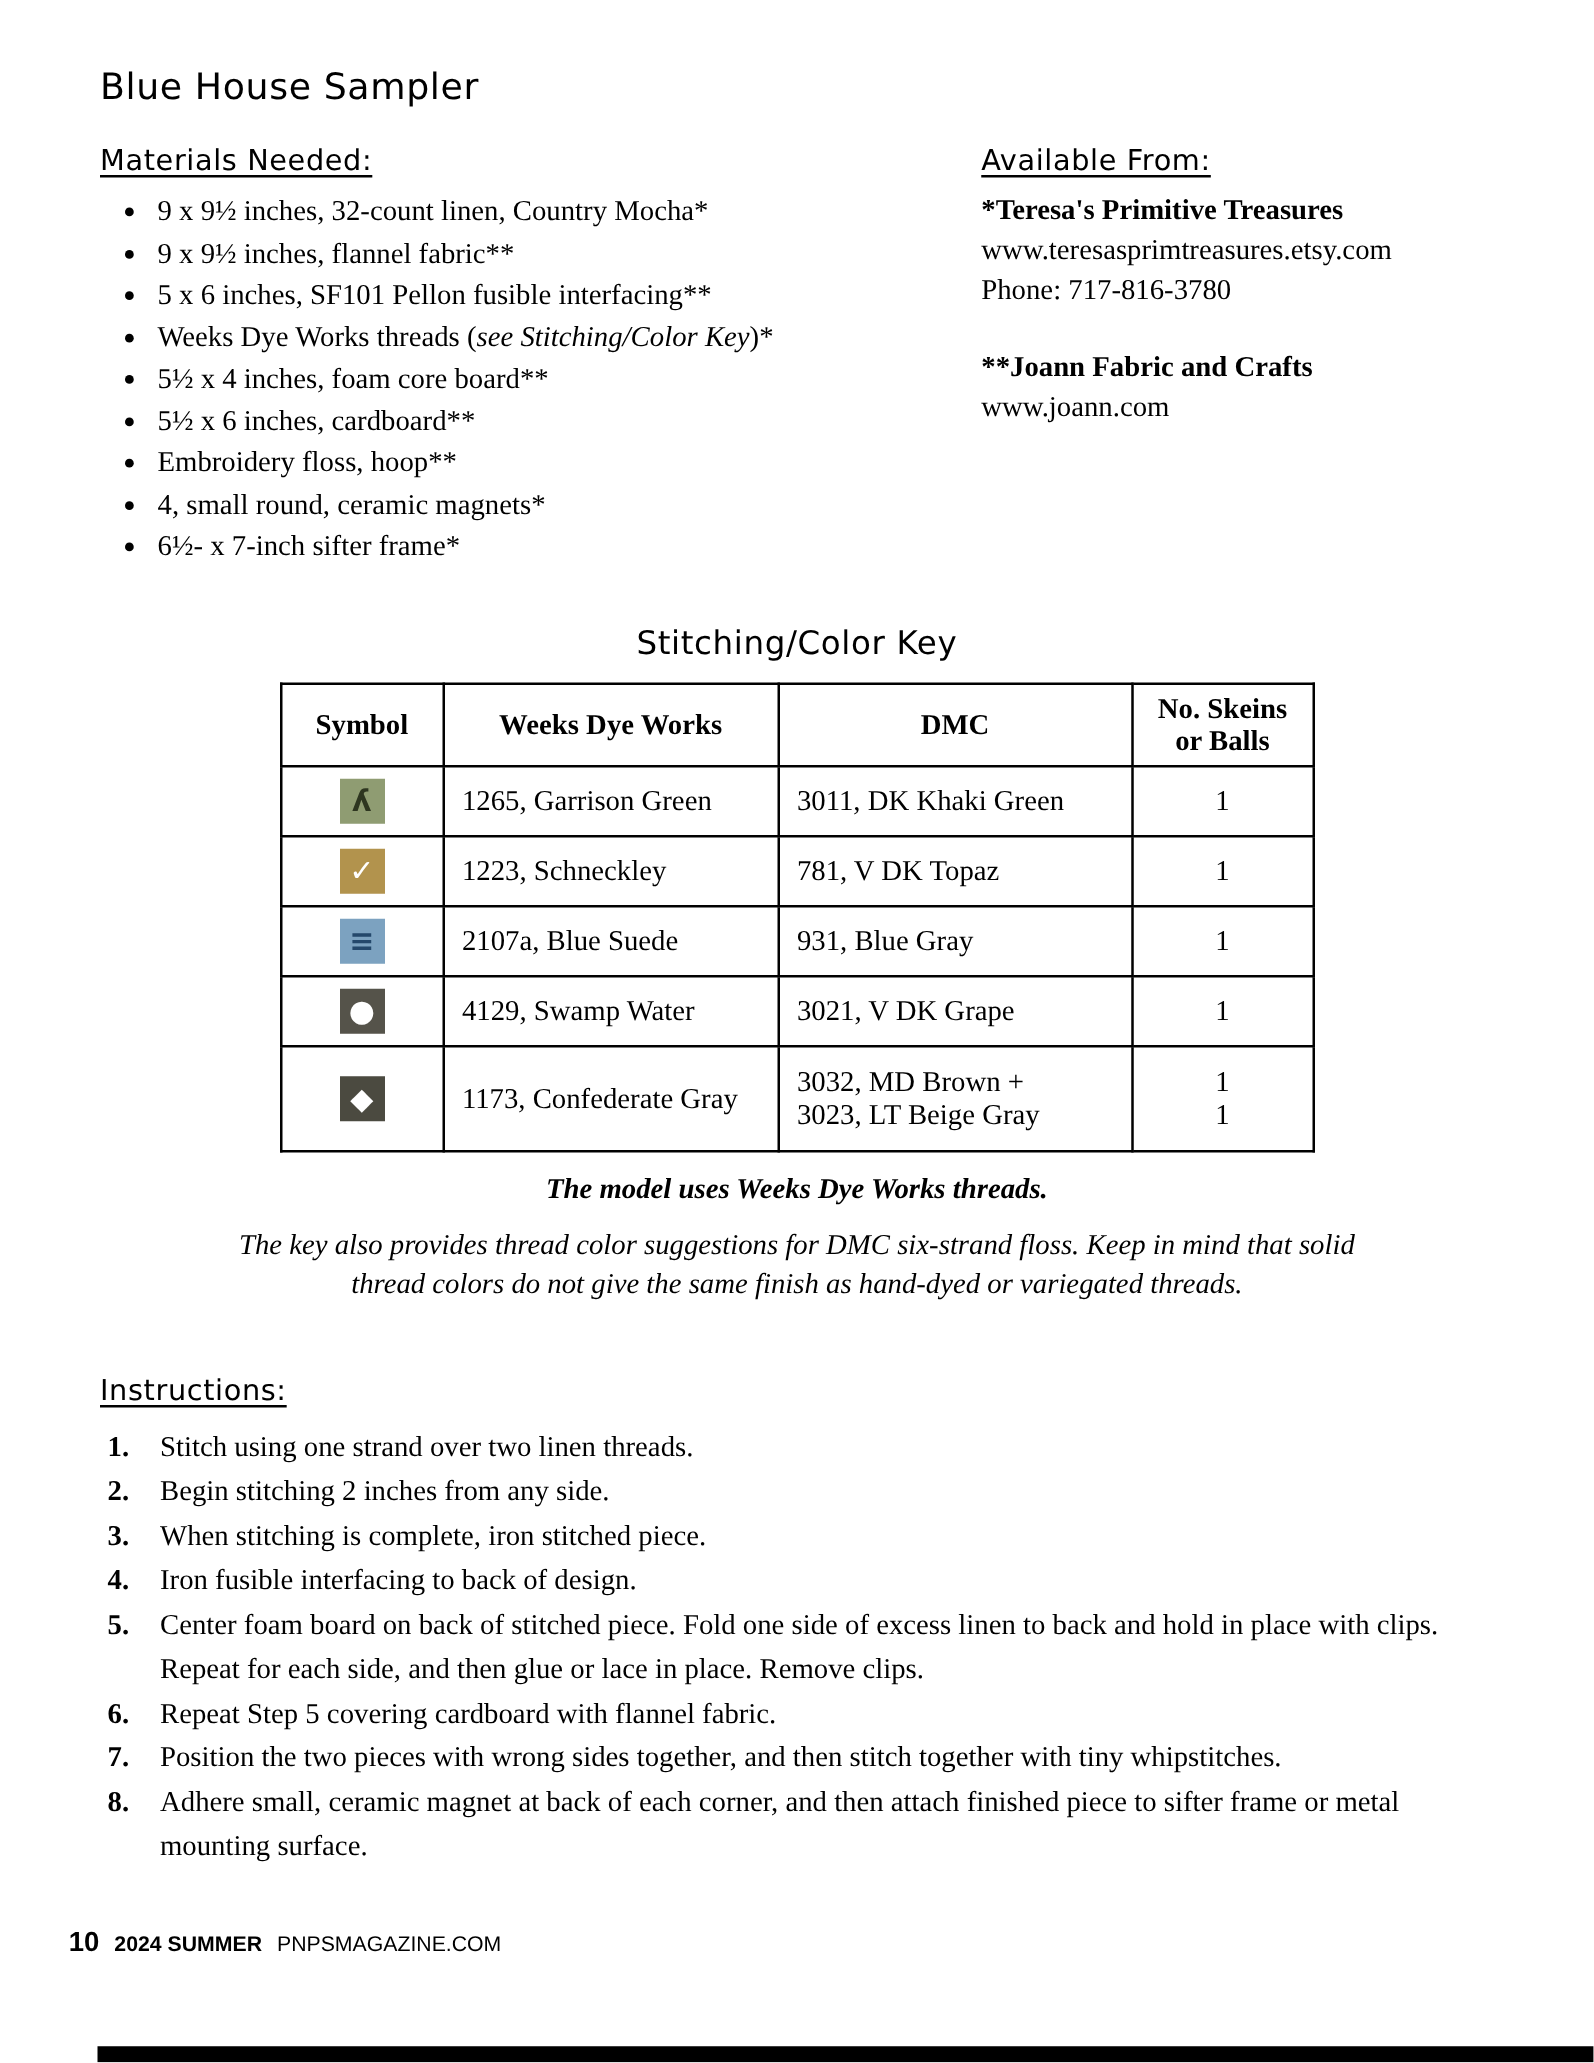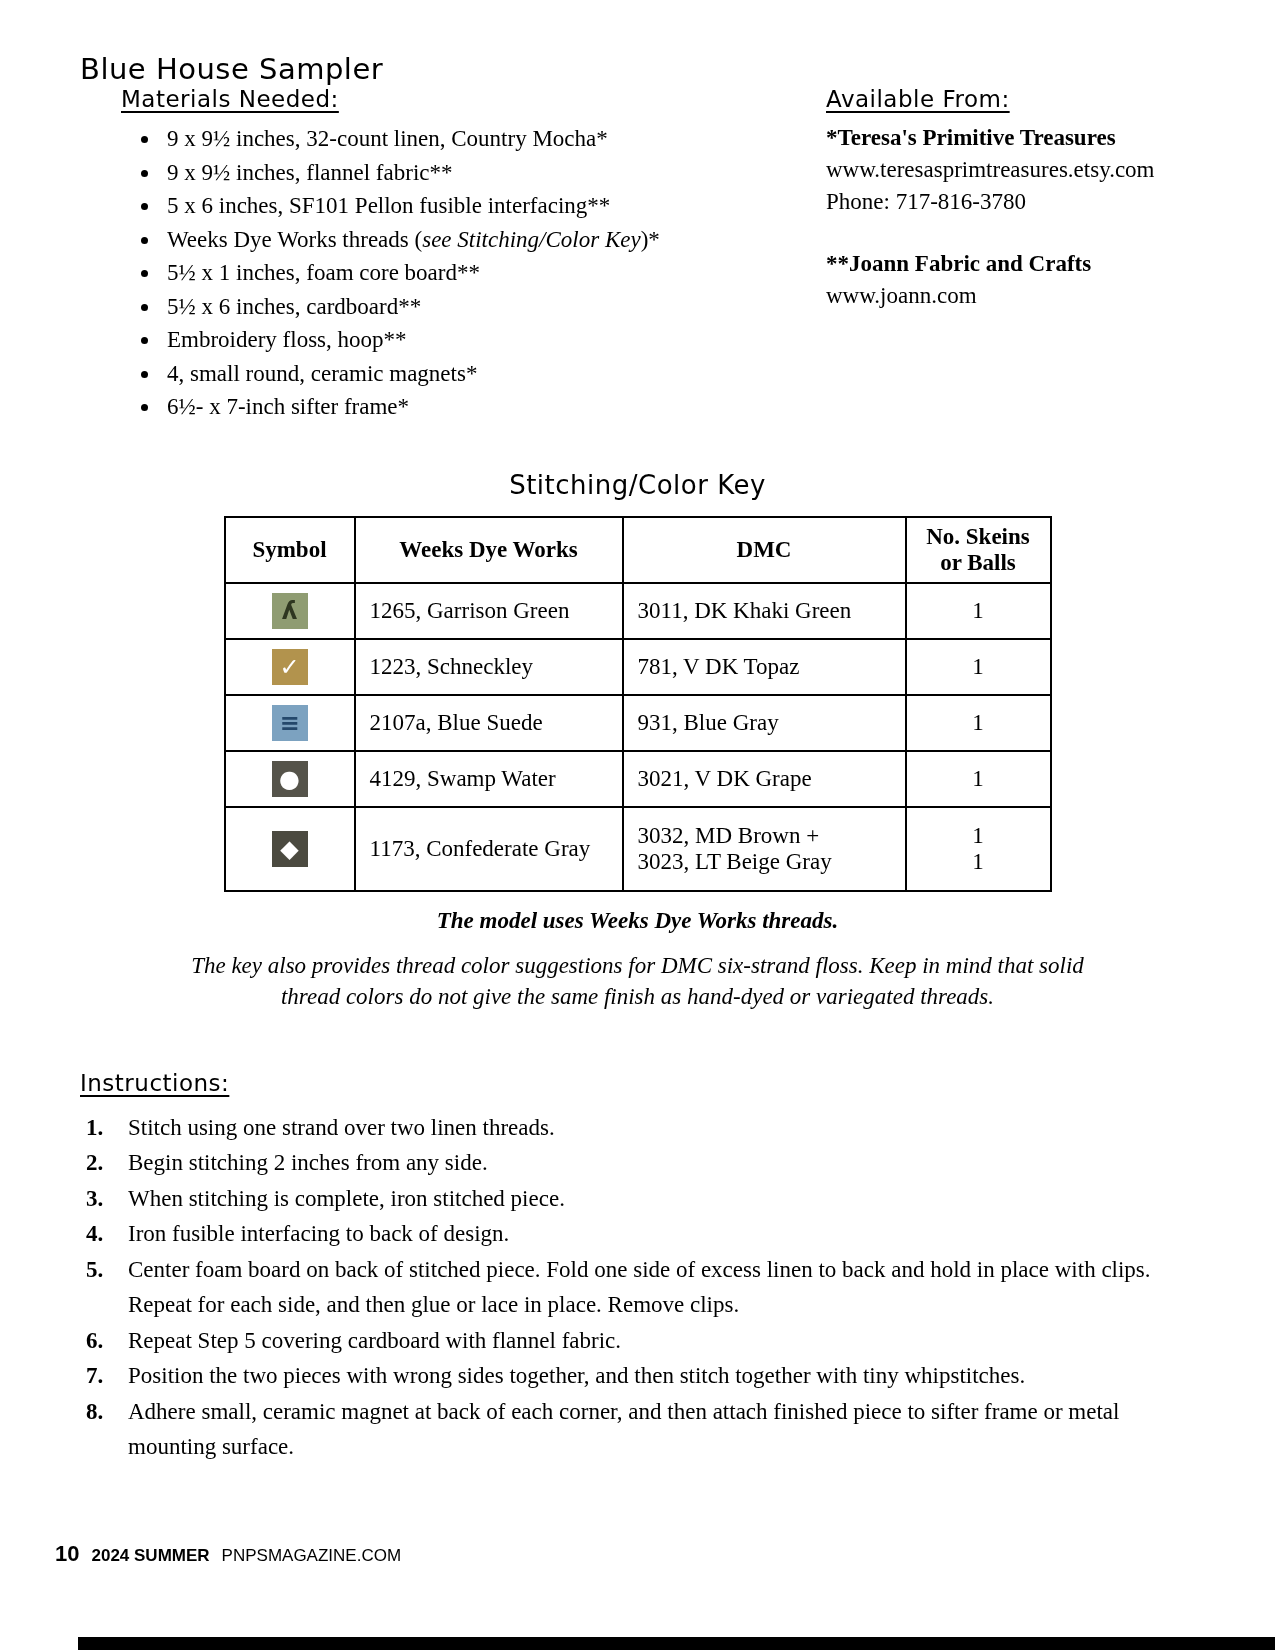--- a/index.html
+++ b/index.html
@@ -14,22 +14,23 @@
     padding:52px 80px 0 80px;
     overflow:hidden;
   }
   .script {
     font-family:"DejaVu Sans", sans-serif;
     letter-spacing:0.5px;
     font-weight:400;
   }
   .page-title {
     font-size:29px;
-  }
-  .columns { display:flex; align-items:flex-start;margin-left:41px; }
+    margin-bottom:30px;
+  }
+  .columns { display:flex; align-items:flex-start; }
   .col-left { width:705px; }
   .col-right { flex:1; }
   .section-heading {
     font-size:23px;
     text-decoration:underline;
     text-underline-offset:4px;
     margin-bottom:10px;
   }
   ul.materials {
     list-style:disc;
@@ -146,21 +147,21 @@
   <div class="page-title script">Blue House Sampler</div>
 
   <div class="columns">
     <div class="col-left">
       <div class="section-heading script">Materials Needed:</div>
       <ul class="materials">
         <li><span>9 x 9½ inches, 32-count linen, Country Mocha*</span><i></i><span></span></li>
         <li><span>9 x 9½ inches, flannel fabric**</span><i></i><span></span></li>
         <li><span>5 x 6 inches, SF101 Pellon fusible interfacing**</span><i></i><span></span></li>
         <li><span>Weeks Dye Works threads (</span><i>see Stitching/Color Key</i><span>)*</span></li>
-        <li><span>5½ x 1 inches, foam core board**</span><i></i><span></span></li>
+        <li><span>5½ x 4 inches, foam core board**</span><i></i><span></span></li>
         <li><span>5½ x 6 inches, cardboard**</span><i></i><span></span></li>
         <li><span>Embroidery floss, hoop**</span><i></i><span></span></li>
         <li><span>4, small round, ceramic magnets*</span><i></i><span></span></li>
         <li><span>6½- x 7-inch sifter frame*</span><i></i><span></span></li>
       </ul>
     </div>
 
     <div class="col-right">
       <div class="section-heading script">Available From:</div>
       <div class="vendor-block">

